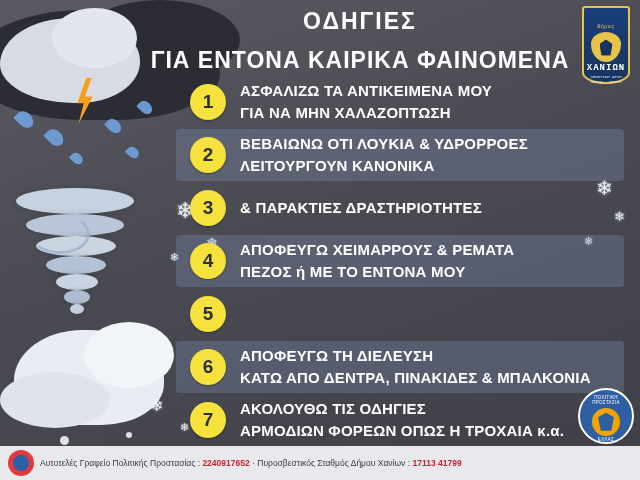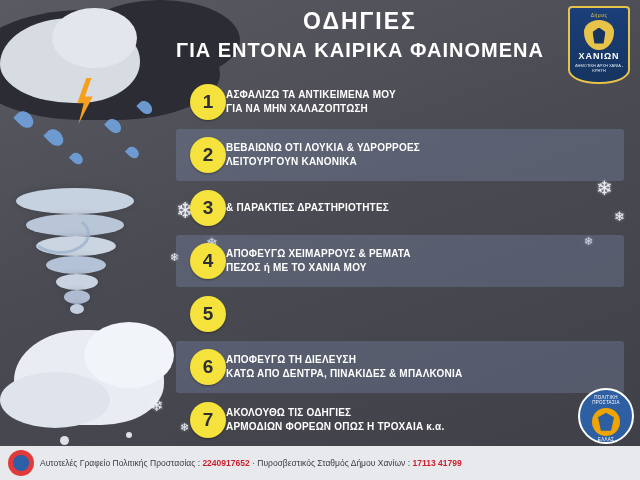--- a/index.html
+++ b/index.html
@@ -113,32 +113,32 @@
   
   .header {
     position: absolute; left: 150px; top: 8px; width: 420px;
     text-align: center;
   }
   .title-1 {
     color: #ffffff; font-size: 23px; font-weight: bold;
     letter-spacing: 2px;
   }
   .title-2 {
-    color: #ffffff; font-size: 20px; font-weight: bold;
-    letter-spacing: 1px; margin-top: 4px;
+    color: #ffffff; font-size: 23px; font-weight: bold;
+    letter-spacing: 1px; margin-top: 12px;
   }
 
   
   .logo {
     position: absolute; right: 10px; top: 6px;
-    width: 62px; height: 78px;
+    width: 48px; height: 78px;
     background: linear-gradient(#1a3f7a, #16345f);
     border: 2px solid #e8c349;
     border-radius: 4px 4px 30px 30px / 4px 4px 14px 14px;
-    text-align: center; color: #ffffff; padding-top: 4px;
+    text-align: center; color: #ffffff; padding-top: 16px; font-family: Liberation Mono, monospace;
   }
   .logo-top { font-size: 5px; color: #e8c349; letter-spacing:.5px;}
   .logo-shield {
     width: 30px; height: 30px; margin: 2px auto 1px;
     background: #e8c349; border-radius: 50% 50% 50% 50% / 40% 40% 60% 60%;
     position: relative;
   }
   .logo-shield:after{
     content:""; position:absolute; left:50%; top:52%;
     transform: translate(-50%,-50%);
@@ -157,22 +157,22 @@
   .row.alt { background: rgba(130,150,185,0.30); border-radius: 3px; }
   .badge {
     width: 36px; height: 36px; border-radius: 50%;
     background: #f5e23c; color: #2e2e35;
     font-size: 19px; font-weight: bold;
     display: flex; align-items: center; justify-content: center;
     margin-left: 14px; flex: 0 0 auto;
     box-shadow: 0 1px 2px rgba(0,0,0,.35);
   }
   .row-text {
-    color: #ffffff;
-    font-size: 10px; font-weight: bold; line-height: 1.45;
+    margin-left: 14px; color: #ffffff;
+    font-size: 15px; font-weight: bold; line-height: 1.45;
     letter-spacing: .2px;
   }
   .row-text .l2 { display: block; }
 
   
   .footer {
     position: absolute; left: 0; bottom: 0; width: 640px; height: 34px;
     background: #e8e9ec;
     display: flex; align-items: center;
     font-size: 8.5px; color: #3a3a42;
@@ -291,21 +291,21 @@
       <div class="badge">3</div>
       <div class="row-text">
         <span class="l2">&amp; ΠΑΡΑΚΤΙΕΣ  ΔΡΑΣΤΗΡΙΟΤΗΤΕΣ</span>
       </div>
     </div>
 
     <div class="row alt">
       <div class="badge">4</div>
       <div class="row-text">
         <span class="l1">ΑΠΟΦΕΥΓΩ  ΧΕΙΜΑΡΡΟΥΣ &amp; ΡΕΜΑΤΑ</span>
-        <span class="l2">ΠΕΖΟΣ  ή ΜΕ ΤΟ ΧΑΝΙΑ ΜΟΥ</span>
+        <span class="l2">ΠΕΖΟΣ  ή ΜΕ ΤΟ ΕΝΤΟΝΑ ΜΟΥ</span>
       </div>
     </div>
 
     <div class="row">
       <div class="badge">5</div>
     </div>
 
     <div class="row alt">
       <div class="badge">6</div>
       <div class="row-text">

